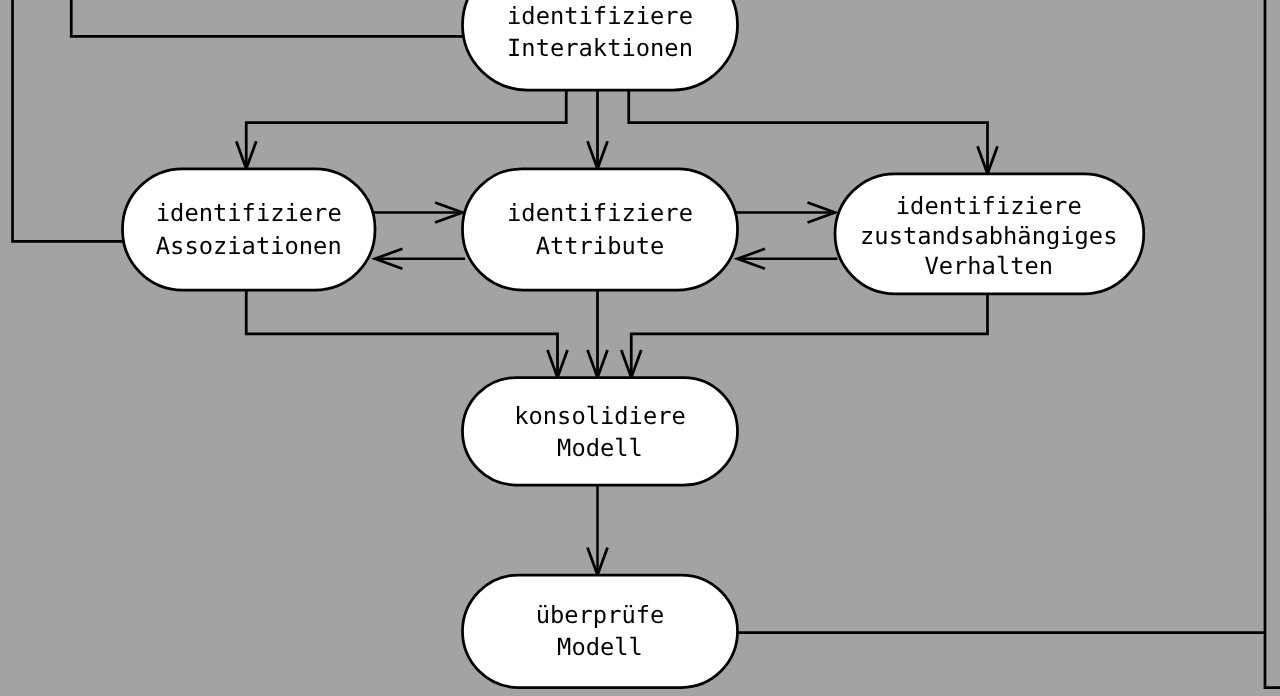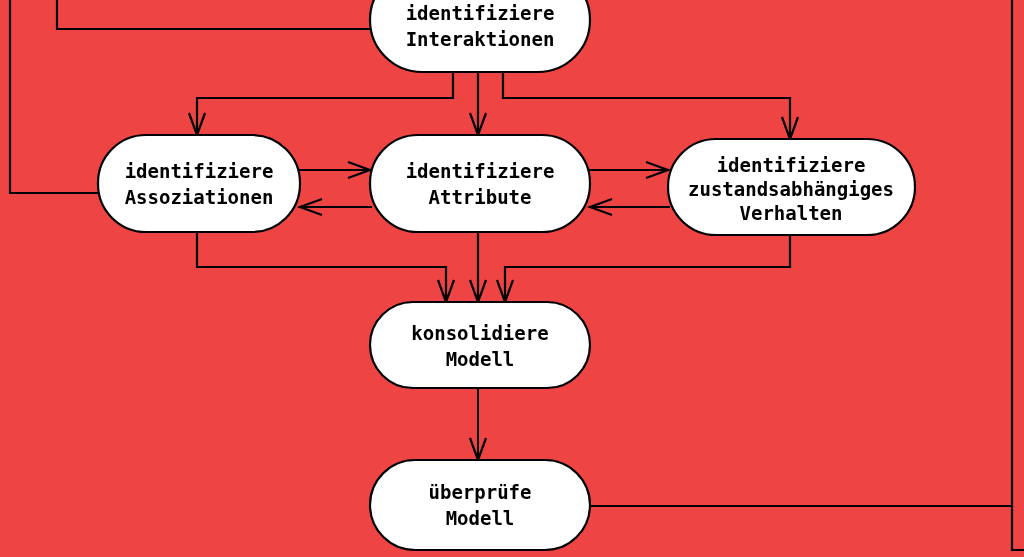--- a/index.html
+++ b/index.html
@@ -8,23 +8,22 @@
     padding: 0;
     background: #ffffff;
   }
   body {
     font-family: "DejaVu Sans Mono", "Liberation Mono", monospace;
   }
   #diagram-root {
     position: relative;
     width: 1024px;
     height: 557px;
-    background: #ef4444;
+    background: #a3a3a3;
     overflow: hidden;
-    font-weight: bold;
   }
   #diagram-svg {
     position: absolute;
     top: 0;
     left: 0;
     width: 1024px;
     height: 557px;
     display: block;
   }
   .node-shape {

